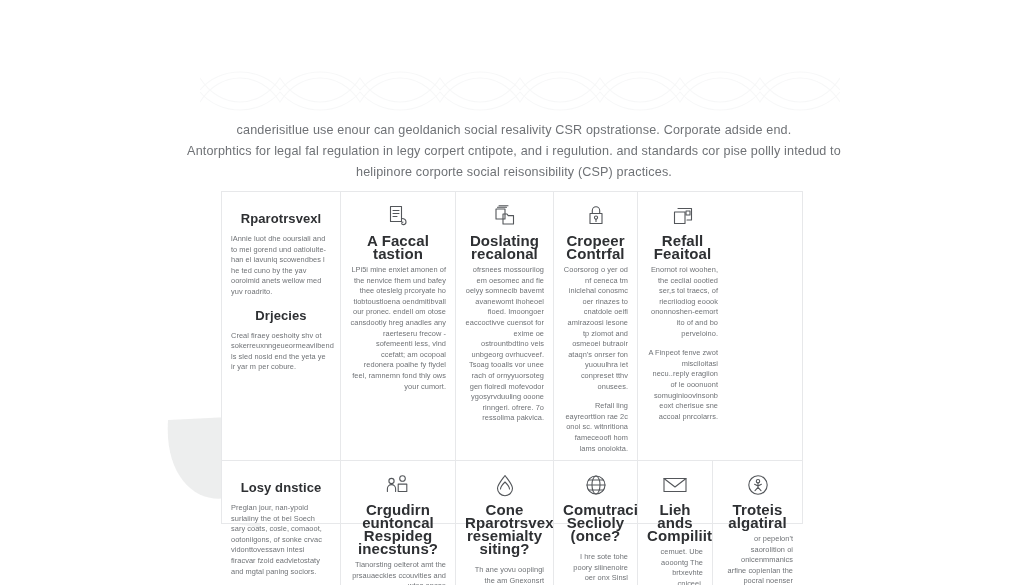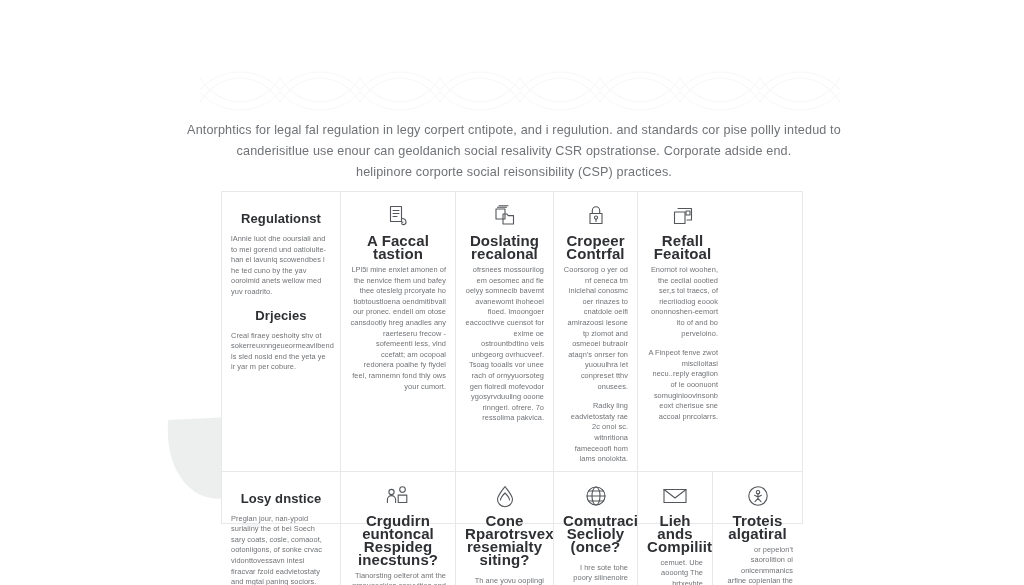--- a/index.html
+++ b/index.html
@@ -141,31 +141,31 @@
     <path d="M0 30 C 20 54, 60 54, 80 30 C 100 54, 140 54, 160 30 C 180 54, 220 54, 240 30 C 260 54, 300 54, 320 30 C 340 54, 380 54, 400 30 C 420 54, 460 54, 480 30 C 500 54, 540 54, 560 30 C 580 54, 620 54, 640 30"></path>
   </g>
 </svg>
 
 <svg id="deco-bottom-shape" viewBox="0 0 130 120" aria-hidden="true">
   <path d="M38 10 L118 6 L104 86 C 70 98, 34 70, 38 10 Z" fill="#eceded"></path>
   <path d="M104 86 L130 92 L130 118 L96 112 Z" fill="#f1f2f2"></path>
 </svg>
 
 <div id="intro">
+  <span class="line">canderisitlue use enour can geoldanich social resalivity CSR opstrationse. Corporate adside end.</span>
   <span class="line">Antorphtics for legal fal regulation in legy corpert cntipote, and i regulution. and standards cor pise pollly intedud to</span>
-  <span class="line">canderisitlue use enour can geoldanich social resalivity CSR opstrationse. Corporate adside end.</span>
   <span class="line">helipinore corporte social reisonsibility (CSP) practices.</span>
 </div>
 
 <div id="grid">
 
   <div class="grid-row row-top">
 
     <div class="cell col-0">
-      <div class="cell-title big">Regulationst</div>
+      <div class="cell-title big">Rparotrsvexl</div>
       <div class="cell-body center">lAnnie luot dhe ooursiali and to mei gorend und oatioiulte- han el iavuniq scowendbes l he ted cuno by the yav ooroimid anets wellow med yuv roadrito.</div>
       <div class="cell-title big">Drjecies</div>
       <div class="cell-body center">Creal firaey oeshoity shv ot sokerreuxnngeueormeaviibend ls sled nosid end the yeta ye ir yar m per cobure.</div>
     </div>
 
     <div class="cell col-1">
       <div class="cell-icon">
         <svg width="26" height="26" viewBox="0 0 26 26" fill="none" stroke="#53565a" stroke-width="1.1" stroke-linecap="round" stroke-linejoin="round">
           <path d="M5.5 3.5 h11 v15 h-11 z"></path>
           <path d="M8 7.5 h6 M8 10.5 h6 M8 13.5 h4"></path>
@@ -192,21 +192,21 @@
       <div class="cell-icon">
         <svg width="26" height="26" viewBox="0 0 26 26" fill="none" stroke="#53565a" stroke-width="1.1" stroke-linecap="round" stroke-linejoin="round">
           <path d="M7 10.5 h12 v10 h-12 z"></path>
           <path d="M9.3 10.5 v-3 a3.7 3.7 0 0 1 7.4 0 v3"></path>
           <circle cx="13" cy="14.6" r="1.6"></circle>
           <path d="M13 16.2 v2.2"></path>
         </svg>
       </div>
       <div class="cell-title">Cropeer Contrfal</div>
       <div class="cell-body">Coorsorog o yer od nf ceneca tm iniclehal conosmc oer rinazes to cnatdole oeifi amirazoosi lesone tp ziomot and osmeoei butraoir ataqn's onrser fon yuouulhra iet conpreset tthv onusees.</div>
-      <div class="cell-body">Radky ling eadvietostaty rae 2c onoi sc. witnritiona fameceoofi hom lams onoiokta.</div>
+      <div class="cell-body">Refall ling eayreorttion rae 2c onoi sc. witnritiona fameceoofi hom lams onoiokta.</div>
     </div>
 
 
     <div class="cell col-5">
       <div class="cell-icon">
         <svg width="26" height="26" viewBox="0 0 26 26" fill="none" stroke="#53565a" stroke-width="1.1" stroke-linecap="round" stroke-linejoin="round">
           <path d="M4.5 9 h10.5 v11.5 h-10.5 z"></path>
           <path d="M8 5.5 h13.5 v11.5 h-4.5"></path>
           <path d="M16 8 h4 v4 h-4 z"></path>
         </svg>

